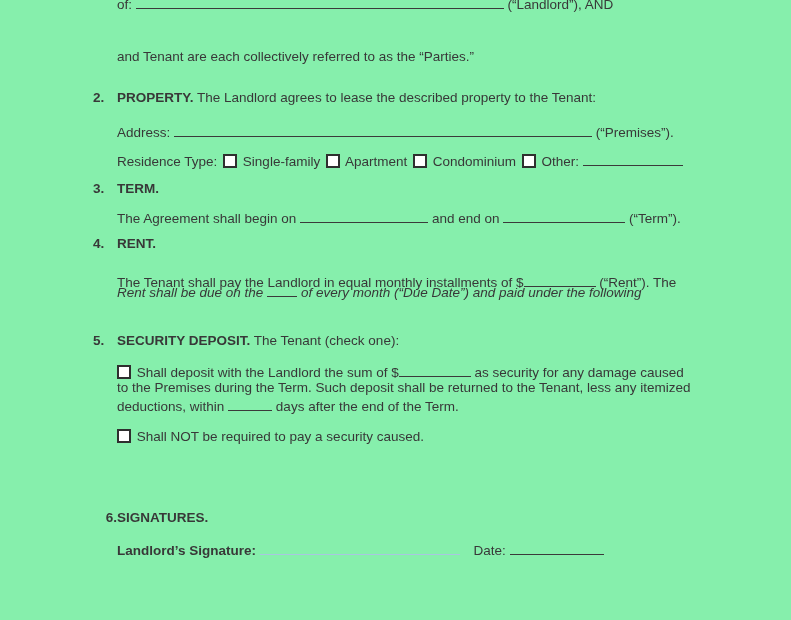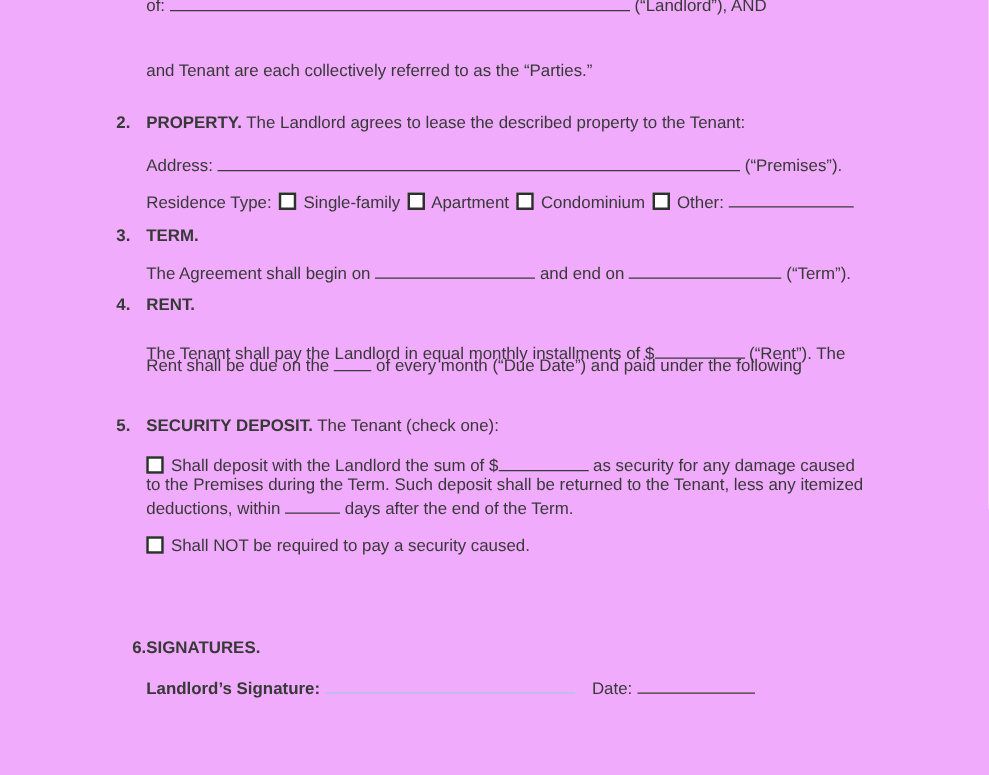--- a/index.html
+++ b/index.html
@@ -1,20 +1,20 @@
 <!DOCTYPE html>
 <html><head>
 <meta charset="utf-8">
 <style>
   html,body{margin:0;padding:0;background:#ffffff;}
   .page{
     position:relative;
     width:791px;height:620px;
     overflow:hidden;
-    background:#f0abfc;
+    background:#86efac;
     font-family:"Liberation Sans","DejaVu Sans",sans-serif;
     font-size:13.5px;
     line-height:16px;
     color:#383838;
   }
   .line{position:absolute;white-space:nowrap;}
   .num{display:inline-block;width:24px;font-weight:bold;}
   .b{font-weight:bold;}
   .blank{
     display:inline-block;
@@ -79,21 +79,21 @@
     <span>(“Term”).</span>
   </div>
 
   <div class="line" style="left:93px;top:236px;">
     <span class="num">4.</span><span class="b">RENT.</span>
   </div>
   <div class="line" style="left:117px;top:273px;text-align:right;">
     <span>The Tenant shall pay the Landlord in equal monthly installments of $</span><span class="blank" style="width:72px;"></span>
     <span>(“Rent”). The</span>
   </div>
-  <div class="line" style="left:117px;top:283px;">
+  <div class="line" style="left:117px;top:283px;font-style:italic;">
     <span>Rent shall be due on the</span>
     <span class="blank" style="width:30px;"></span>
     <span>of every month (“Due Date”) and paid under the following</span>
   </div>
 
   <div class="line" style="left:93px;top:333px;">
     <span class="num">5.</span><span class="b">SECURITY DEPOSIT.</span>
     <span>The Tenant (check one):</span>
   </div>
   <div class="line" style="left:117px;top:363px;">

